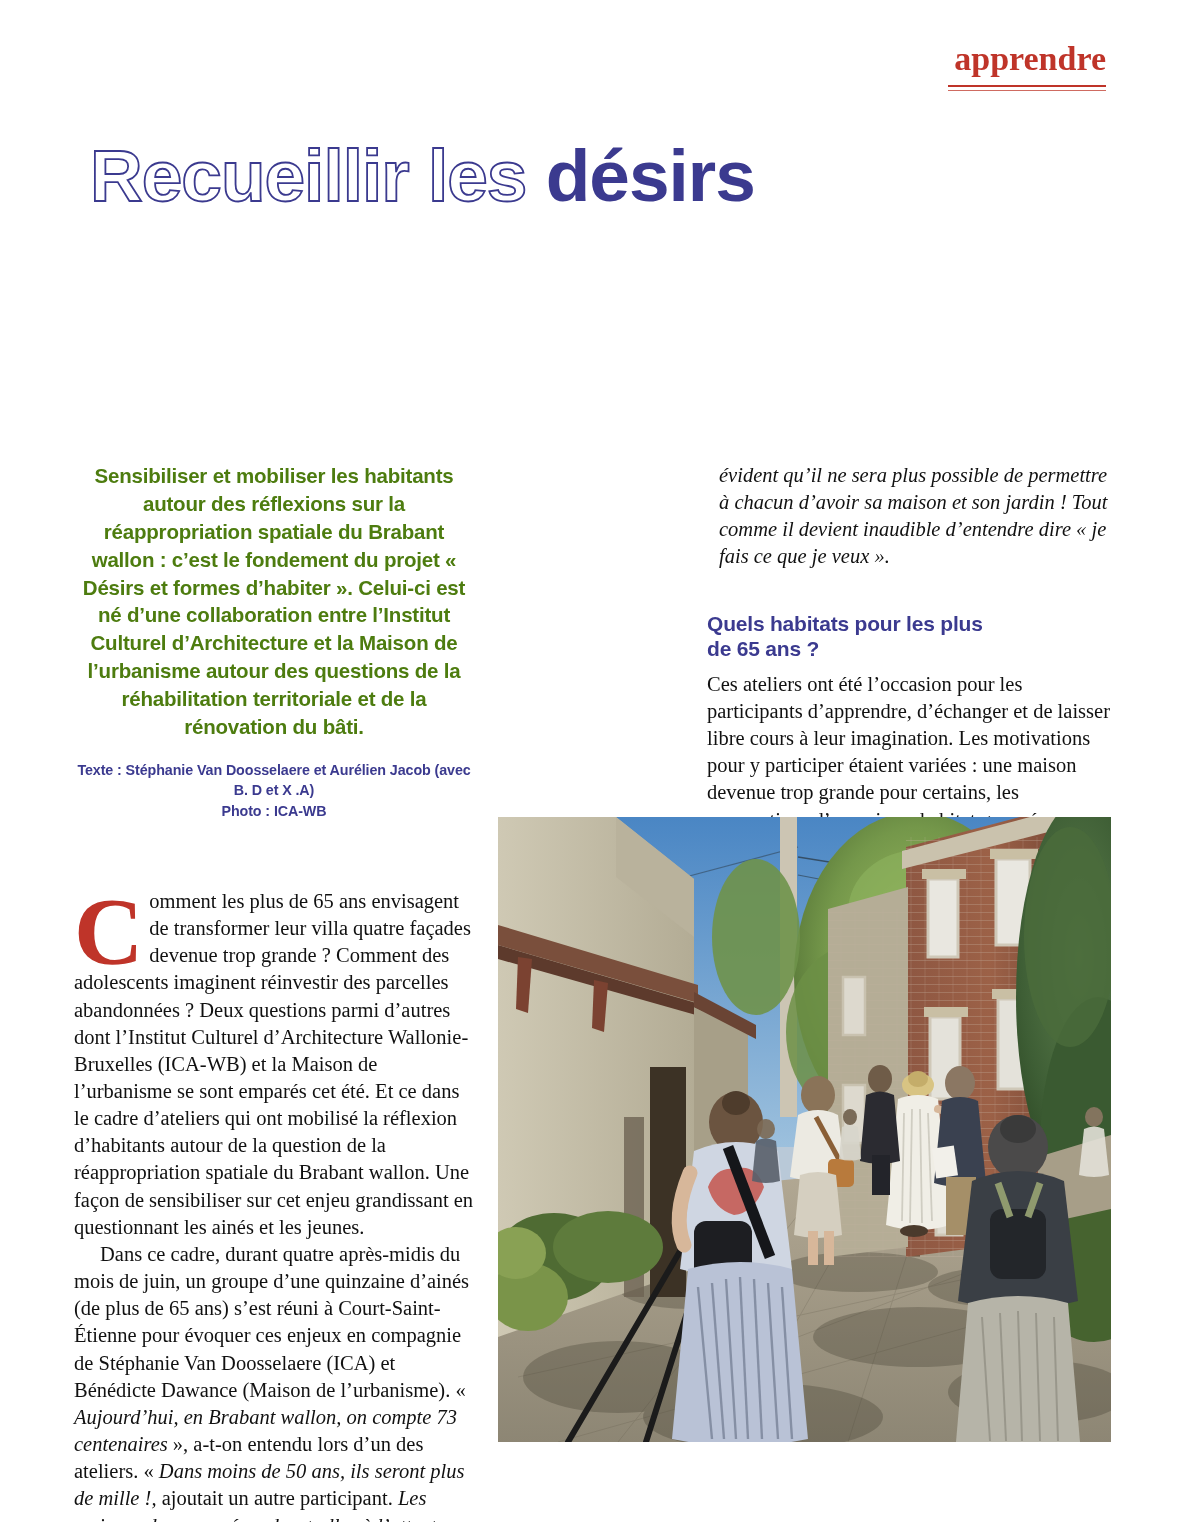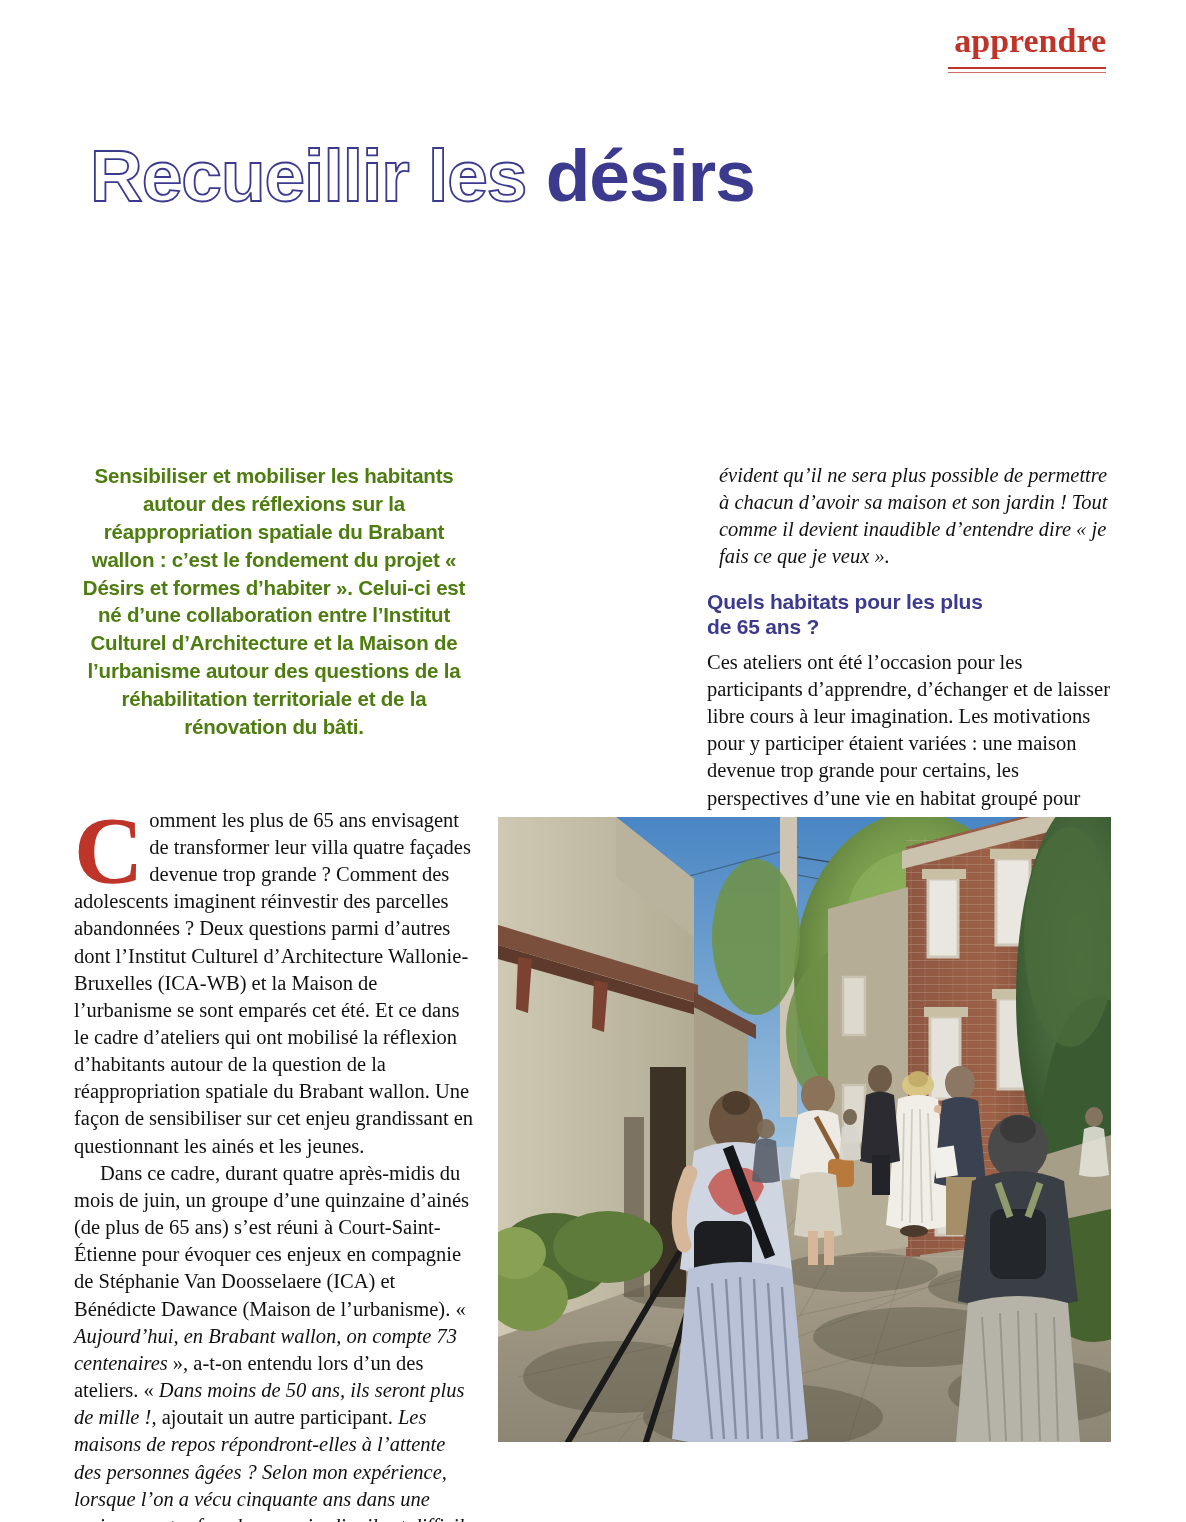--- a/index.html
+++ b/index.html
@@ -9,21 +9,21 @@
     height: 1522px;
     background: #ffffff;
     font-family: "Liberation Serif", serif;
     position: relative;
     overflow: hidden;
   }
 
   
   .section-header {
     position: absolute;
-    top: 24px;
+    top: 42px;
     right: 80px;
     text-align: right;
   }
   .section-header .label {
     font-family: "Liberation Serif", serif;
     font-weight: bold;
     font-size: 34px;
     color: #bf3429;
     letter-spacing: 0px;
     line-height: 1;
@@ -131,21 +131,21 @@
   
   .quote-cont {
     font-family: "Liberation Serif", serif;
     font-style: italic;
     font-size: 20.5px;
     line-height: 1.325;
     color: #111111;
     margin-left: 12px;
   }
   .subhead {
-    margin-top: 18px;
+    margin-top: 40px;
     font-family: "Liberation Sans", sans-serif;
     font-weight: bold;
     font-size: 21px;
     line-height: 1.22;
     color: #3b3a8f;
     letter-spacing: -0.2px;
   }
   .right-body {
     margin-top: 9px;
   }
@@ -196,20 +196,24 @@
 </div>
 
 <div class="title-block">
   <div class="title-line"><span class="title-outline">Recueillir les </span><span>désirs</span></div>
 </div>
 
 <div class="col-left">
 
   <div class="standfirst">Sensibiliser et mobiliser les habitants autour des réflexions sur la réappropriation spatiale du Brabant wallon :  c’est le fondement du projet « Désirs et formes d’habiter ». Celui-ci est né d’une collaboration entre l’Institut Culturel d’Architecture et la Maison de l’urbanisme autour des questions de la réhabilitation territoriale et de la rénovation du bâti.</div>
 
+  <div class="credits">
+    <div>Texte : Stéphanie Van Doosselaere et Aurélien Jacob (avec B. D et X .A)</div>
+    <div>Photo : ICA-WB</div>
+  </div>
 
   <div class="body-text first-para-block">
     <p class="dropcap-para"><span class="dropcap">C</span><span>omment les plus de 65 ans envisagent de transformer leur villa quatre façades devenue trop grande ? Comment des adolescents imaginent réinvestir des parcelles abandonnées ? Deux questions parmi d’autres dont l’Institut Culturel d’Architecture Wallonie-Bruxelles (ICA-WB) et la Maison de l’urbanisme se sont emparés cet été. Et ce dans le cadre d’ateliers qui ont mobilisé la réflexion d’habitants autour de la question de la réappropriation spatiale du Brabant wallon. Une façon de sensibiliser sur cet enjeu grandissant en questionnant les ainés et les jeunes.</span></p>
     <p><span>Dans ce cadre, durant quatre après-midis du mois de juin, un groupe d’une quinzaine d’ainés (de plus de 65 ans) s’est réuni à Court-Saint-Étienne pour évoquer ces enjeux en compagnie de Stéphanie Van Doosselaere (ICA) et Bénédicte Dawance (Maison de l’urbanisme). « </span><em>Aujourd’hui, en Brabant wallon, on compte 73 centenaires</em><span> », a-t-on entendu lors d’un des ateliers. « </span><em>Dans moins de 50 ans, ils seront plus de mille !,</em><span> ajoutait un autre participant. </span><em> Les maisons de repos répondront-elles à l’attente des personnes âgées ? Selon mon expérience, lorsque l’on a vécu cinquante ans dans une maison quatre façades avec jardin, il est difficile de vivre dans une chambre avec vue sur les immeubles voisins et sans jardin. Que faire alors ? Et il est</em></p>
   </div>
 </div>
 
 <div class="col-right">
   <div class="quote-cont">évident qu’il ne sera plus possible de permettre à chacun d’avoir sa maison et son jardin ! Tout comme il devient inaudible d’entendre dire « je fais ce que je veux ».</div>
 

